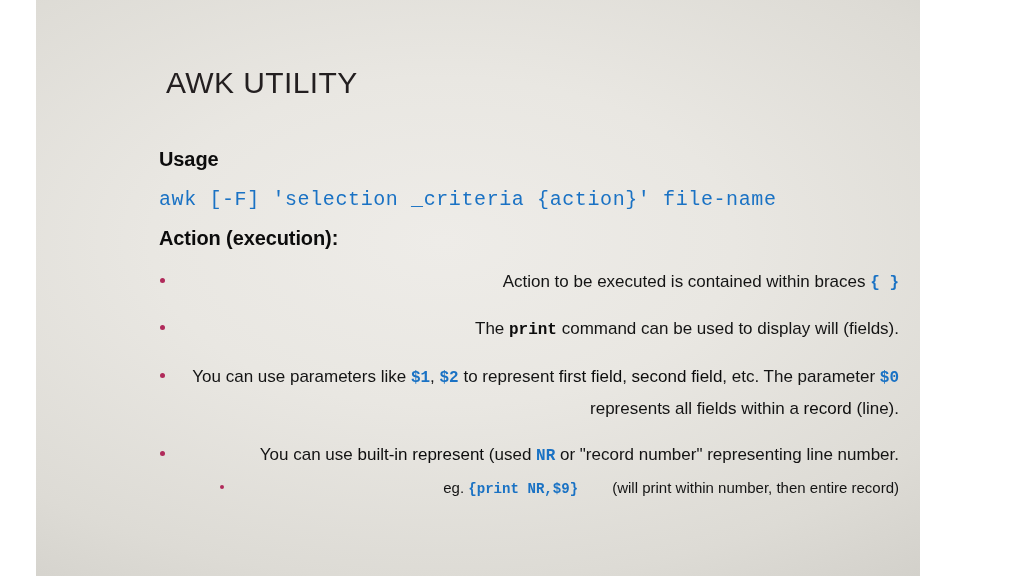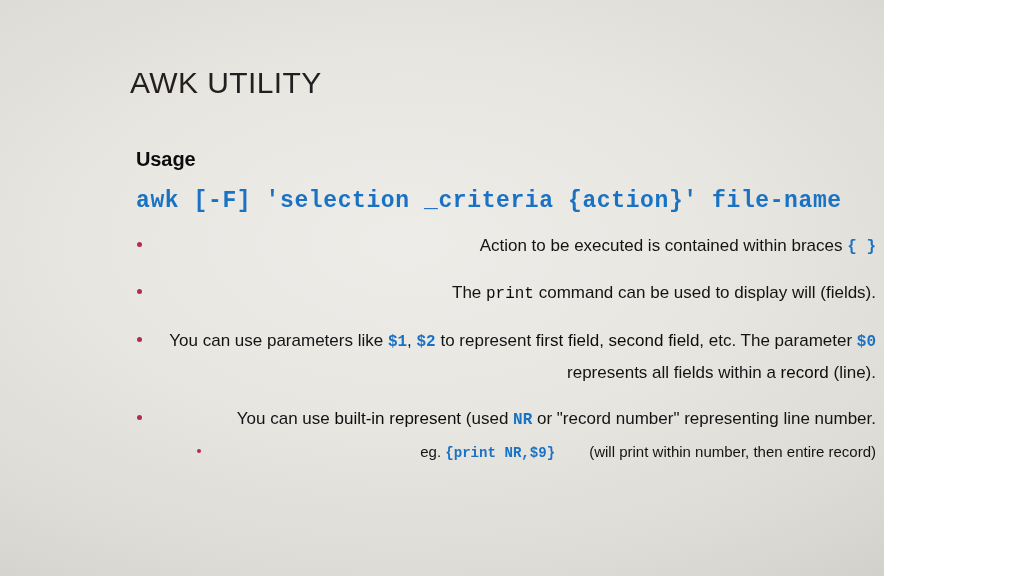--- a/index.html
+++ b/index.html
@@ -18,59 +18,60 @@
     width: 884px;
     height: 576px;
     background:
       radial-gradient(ellipse 110% 95% at 46% 42%,
         #eeece8 0%,
         #e9e7e2 30%,
         #dddbd5 62%,
         #cdcbc5 88%,
         #c7c5bf 100%);
     overflow: hidden;
+    margin-left: 36px;
   }
 
   
   #slide-title {
     position: absolute;
     left: 130px;
     top: 66px;
     font-family: "Liberation Sans", sans-serif;
     font-size: 30px;
     font-weight: 300;
     letter-spacing: 0.4px;
     color: #231f20;
     white-space: nowrap;
   }
 
   
   #body-block {
     position: absolute;
-    left: 136px;
+    left: 123px;
     top: 148px;
     width: 740px;
   }
 
   .heading {
     font-family: "Liberation Sans", sans-serif;
     font-size: 20px;
     font-weight: bold;
     color: #0c0c0c;
     letter-spacing: -0.1px;
   }
 
   #usage-heading {
     margin: 0 0 17px 0;
   }
 
   #code-usage {
     font-family: "Liberation Mono", monospace;
-    font-size: 23px;
-    font-weight: bold;
+    font-size: 20px;
+    font-weight: normal;
     color: #1a72c4;
     letter-spacing: 0.6px;
     white-space: pre;
     margin: 0 0 16px 0;
   }
 
   #action-heading {
     margin: 0 0 16px 0;
   }
 
@@ -131,21 +132,21 @@
 
   
   .code-blue {
     font-family: "Liberation Mono", monospace;
     font-weight: bold;
     color: #1a72c4;
     font-size: 0.94em;
   }
   .code-black {
     font-family: "Liberation Mono", monospace;
-    font-weight: normal;
+    font-weight: bold;
     color: #0c0c0c;
     font-size: 0.94em;
   }
   .strong {
     font-weight: normal;
     color: #0c0c0c;
   }
   .gap {
     display: inline-block;
     width: 34px;
@@ -166,20 +167,21 @@
 <div id="slide">
 
   <div id="slide-title">AWK UTILITY</div>
 
   <div id="body-block">
 
     <div id="usage-heading" class="heading">Usage</div>
 
     <div id="code-usage">awk [-F] 'selection _criteria {action}' file-name</div>
 
+    <div id="action-heading" class="heading">Action (execution):</div>
 
     <ul class="bullet-list" id="bullet-list">
       <li class="bullet-item"><span>Action to be executed is contained within braces </span><span class="code-blue">{ }</span></li>
       <li class="bullet-item"><span>The </span><span class="code-black">print</span><span> command can be used to display will (fields).</span></li>
       <li class="bullet-item"><span>You can use parameters like </span><span class="code-blue">$1</span><span>, </span><span class="code-blue">$2</span><span> to represent </span><span class="strong">first field</span><span>, </span><span class="strong">second field</span><span>, etc. The parameter </span><span class="code-blue">$0</span><span> represents all fields within a </span><span class="strong">record</span><span> (line).</span></li>
       <li class="bullet-item"><span>You can use </span><span class="strong">built-in represent</span><span> (used </span><span class="code-blue">NR</span><span> or "record number" representing line number.</span>
         <ul class="sub-list">
           <li class="sub-item"><span>eg. </span><span class="code-blue">{print NR,$9}</span><span class="gap"></span><span>(will print within number, then entire record)</span></li>
         </ul>
       </li>

